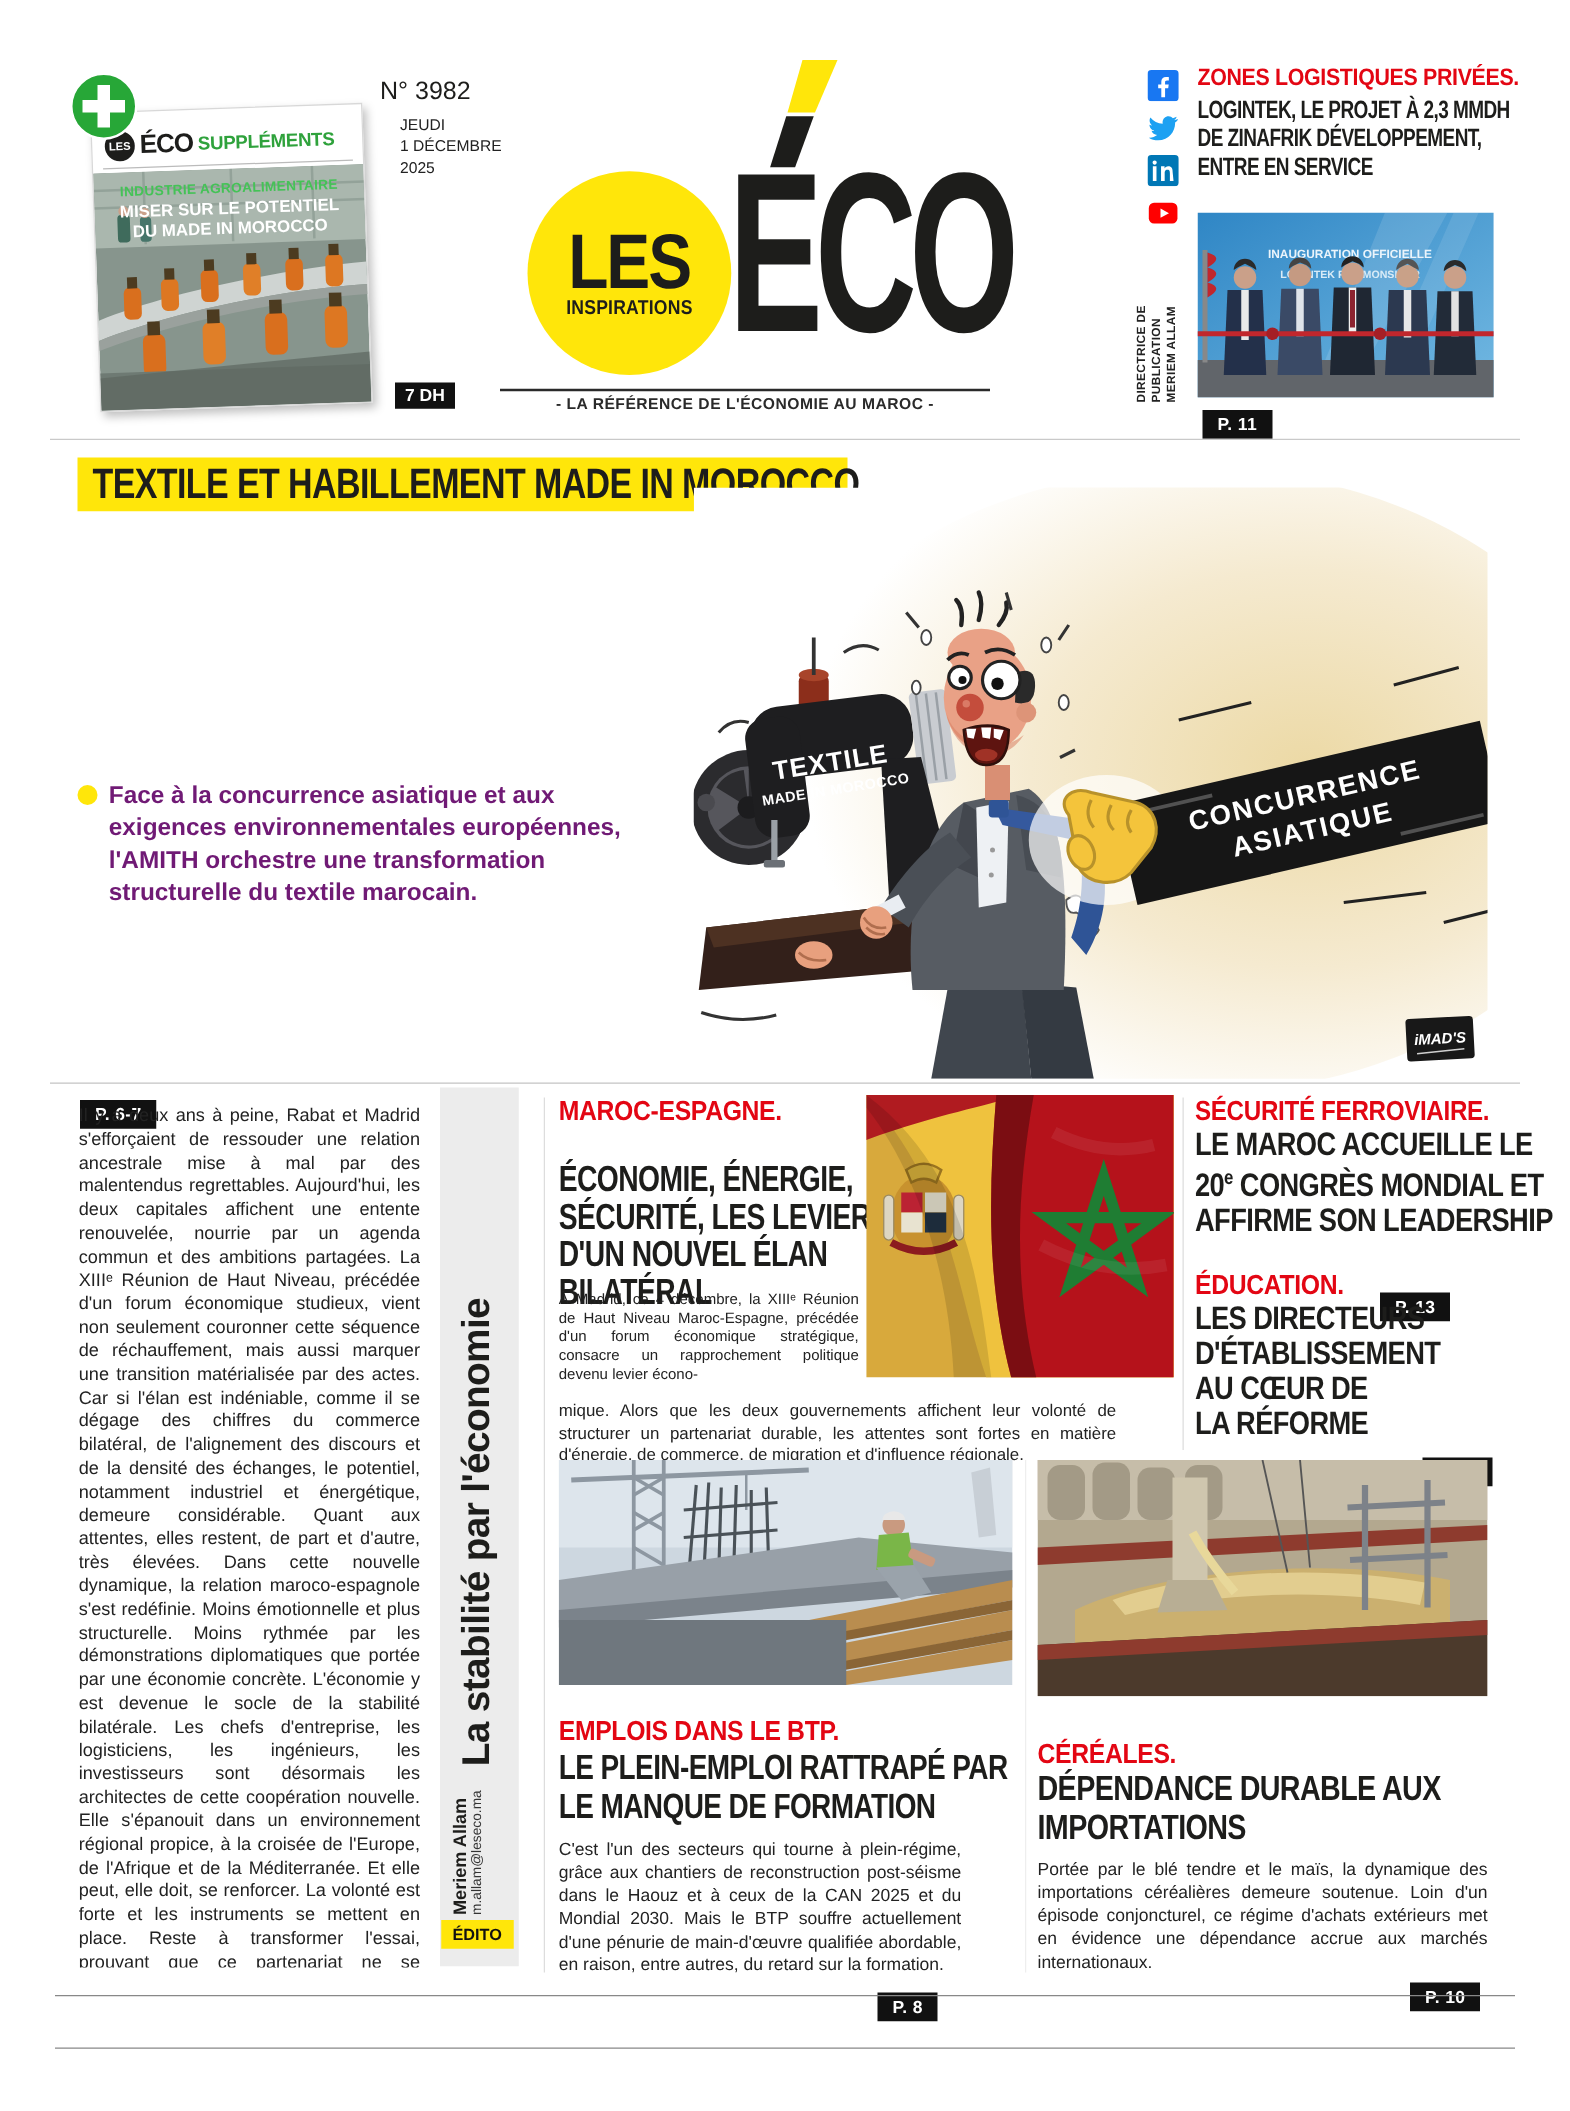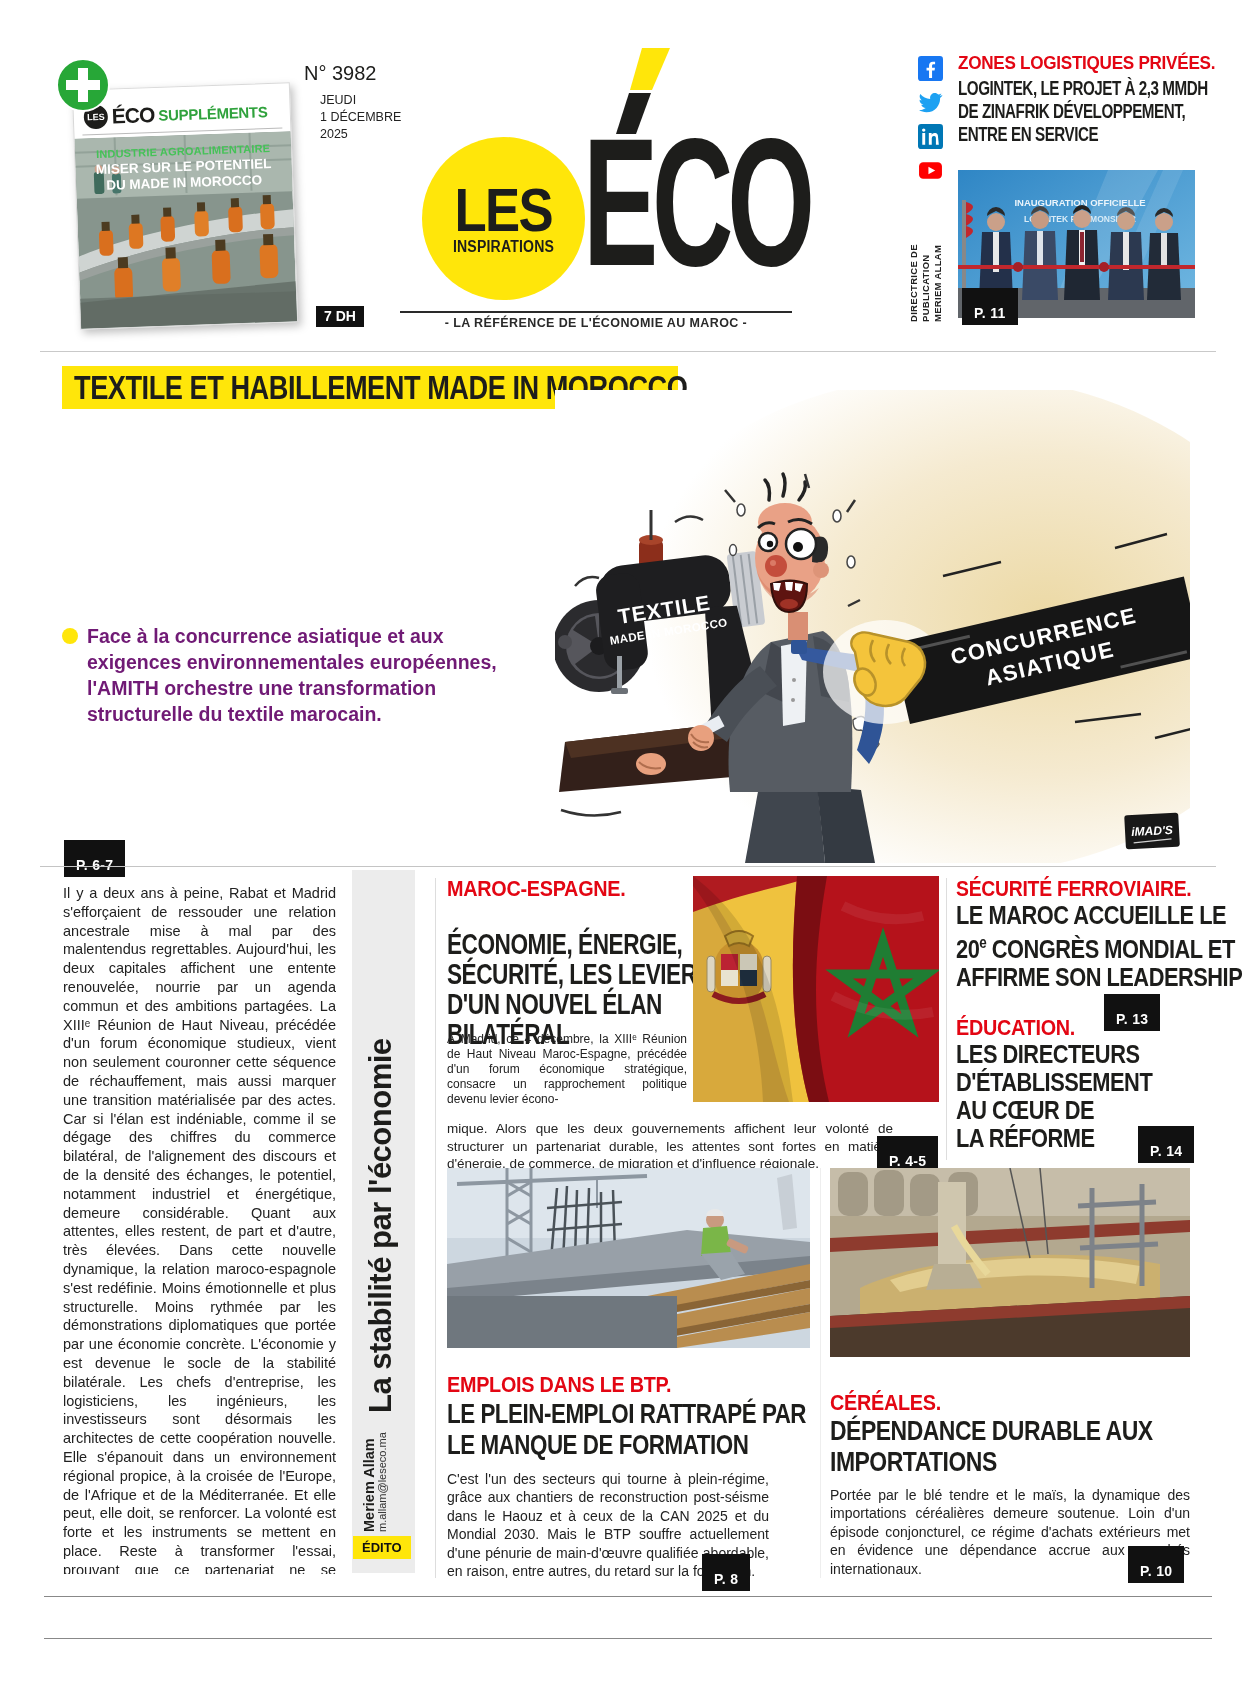--- a/index.html
+++ b/index.html
@@ -4,21 +4,21 @@
 <style>
   html,body{margin:0;padding:0;background:#fff;}
   .page{position:relative;width:1256px;height:1689px;background:#fff;overflow:hidden;
         font-family:"Liberation Sans","DejaVu Sans",sans-serif;color:#1d1d1b;}
   .abs{position:absolute;}
   .hline{position:absolute;height:1px;background:#c9c9c9;}
   .vline{position:absolute;width:1px;background:#ddd;}
   .kicker{color:#e30613;font-weight:900;letter-spacing:-0.3px;white-space:nowrap;transform-origin:left top;}
   .hl{font-weight:900;color:#1d1d1b;letter-spacing:-0.6px;white-space:nowrap;transform-origin:left top;line-height:1;}
   .pbadge{position:absolute;background:#111;color:#fff;font-weight:700;font-size:14px;
-          padding:17px 12px 4px;white-space:nowrap;letter-spacing:.3px;}
+          padding:3px 12px 4px;white-space:nowrap;letter-spacing:.3px;margin-top:40px;}
   .body-txt{color:#222;text-align:justify;}
   .bullet-dot{width:16px;height:16px;border-radius:50%;background:#ffe60a;flex:0 0 16px;margin-top:5px;}
   .soc{width:25px;height:25px;display:block;margin-bottom:9px;cursor:pointer;}
   .vertxt{writing-mode:vertical-rl;transform:rotate(180deg);}
 </style>
 </head>
 <body>
 
 <div class="page">
 

